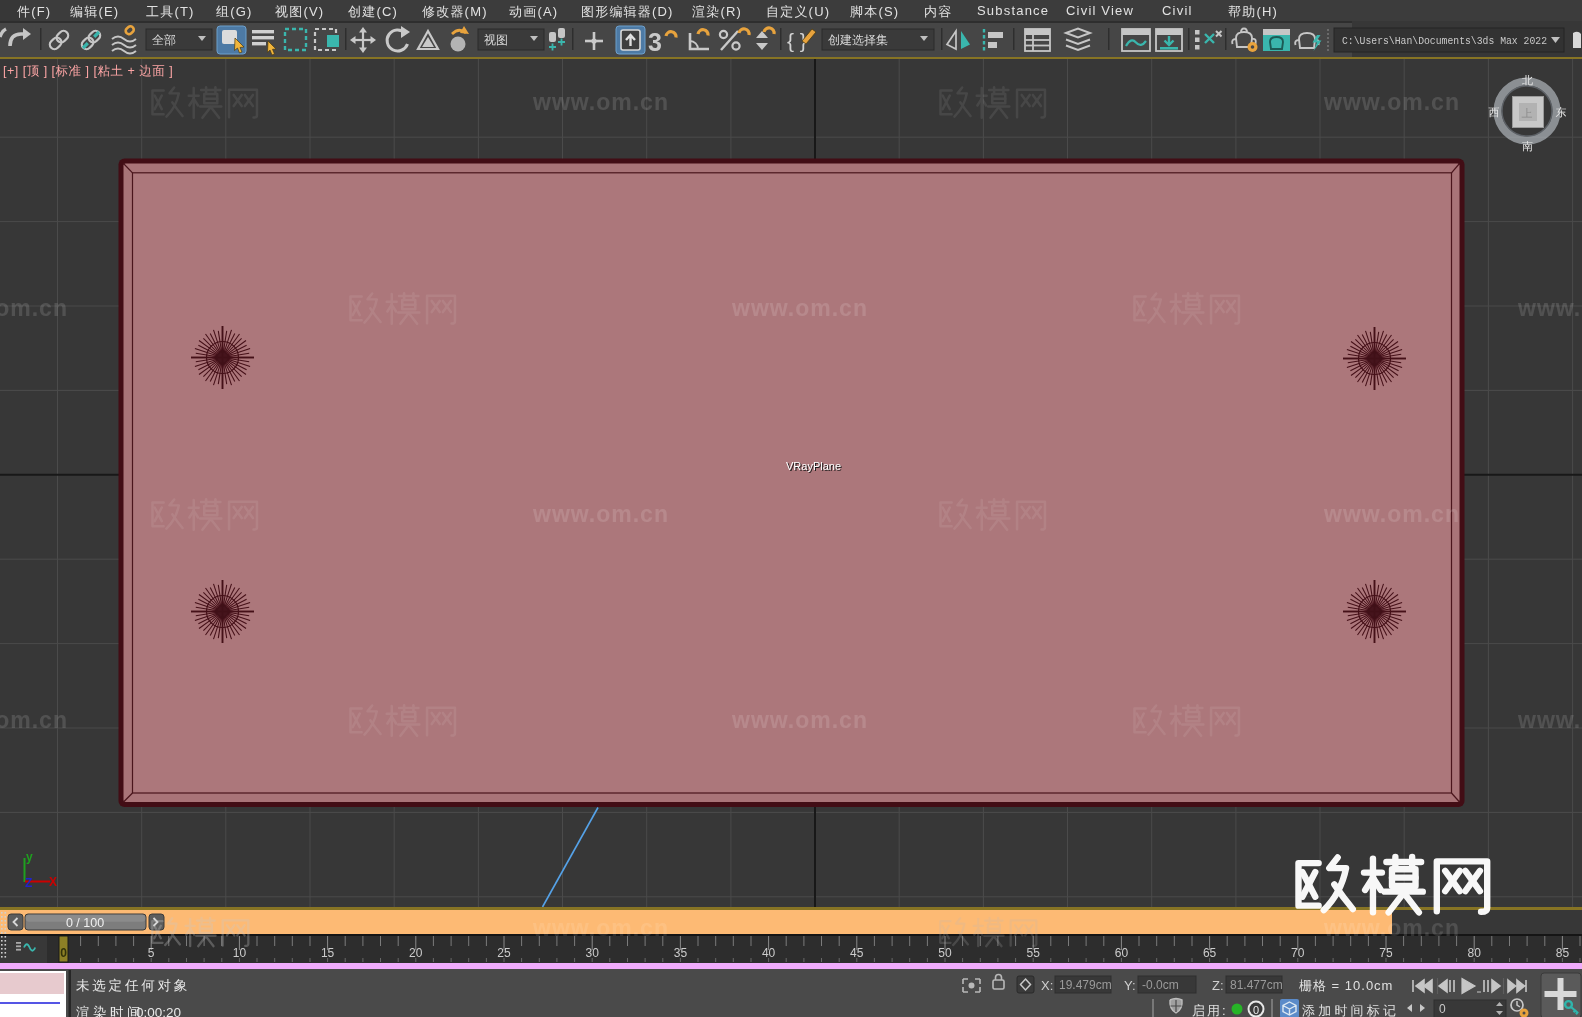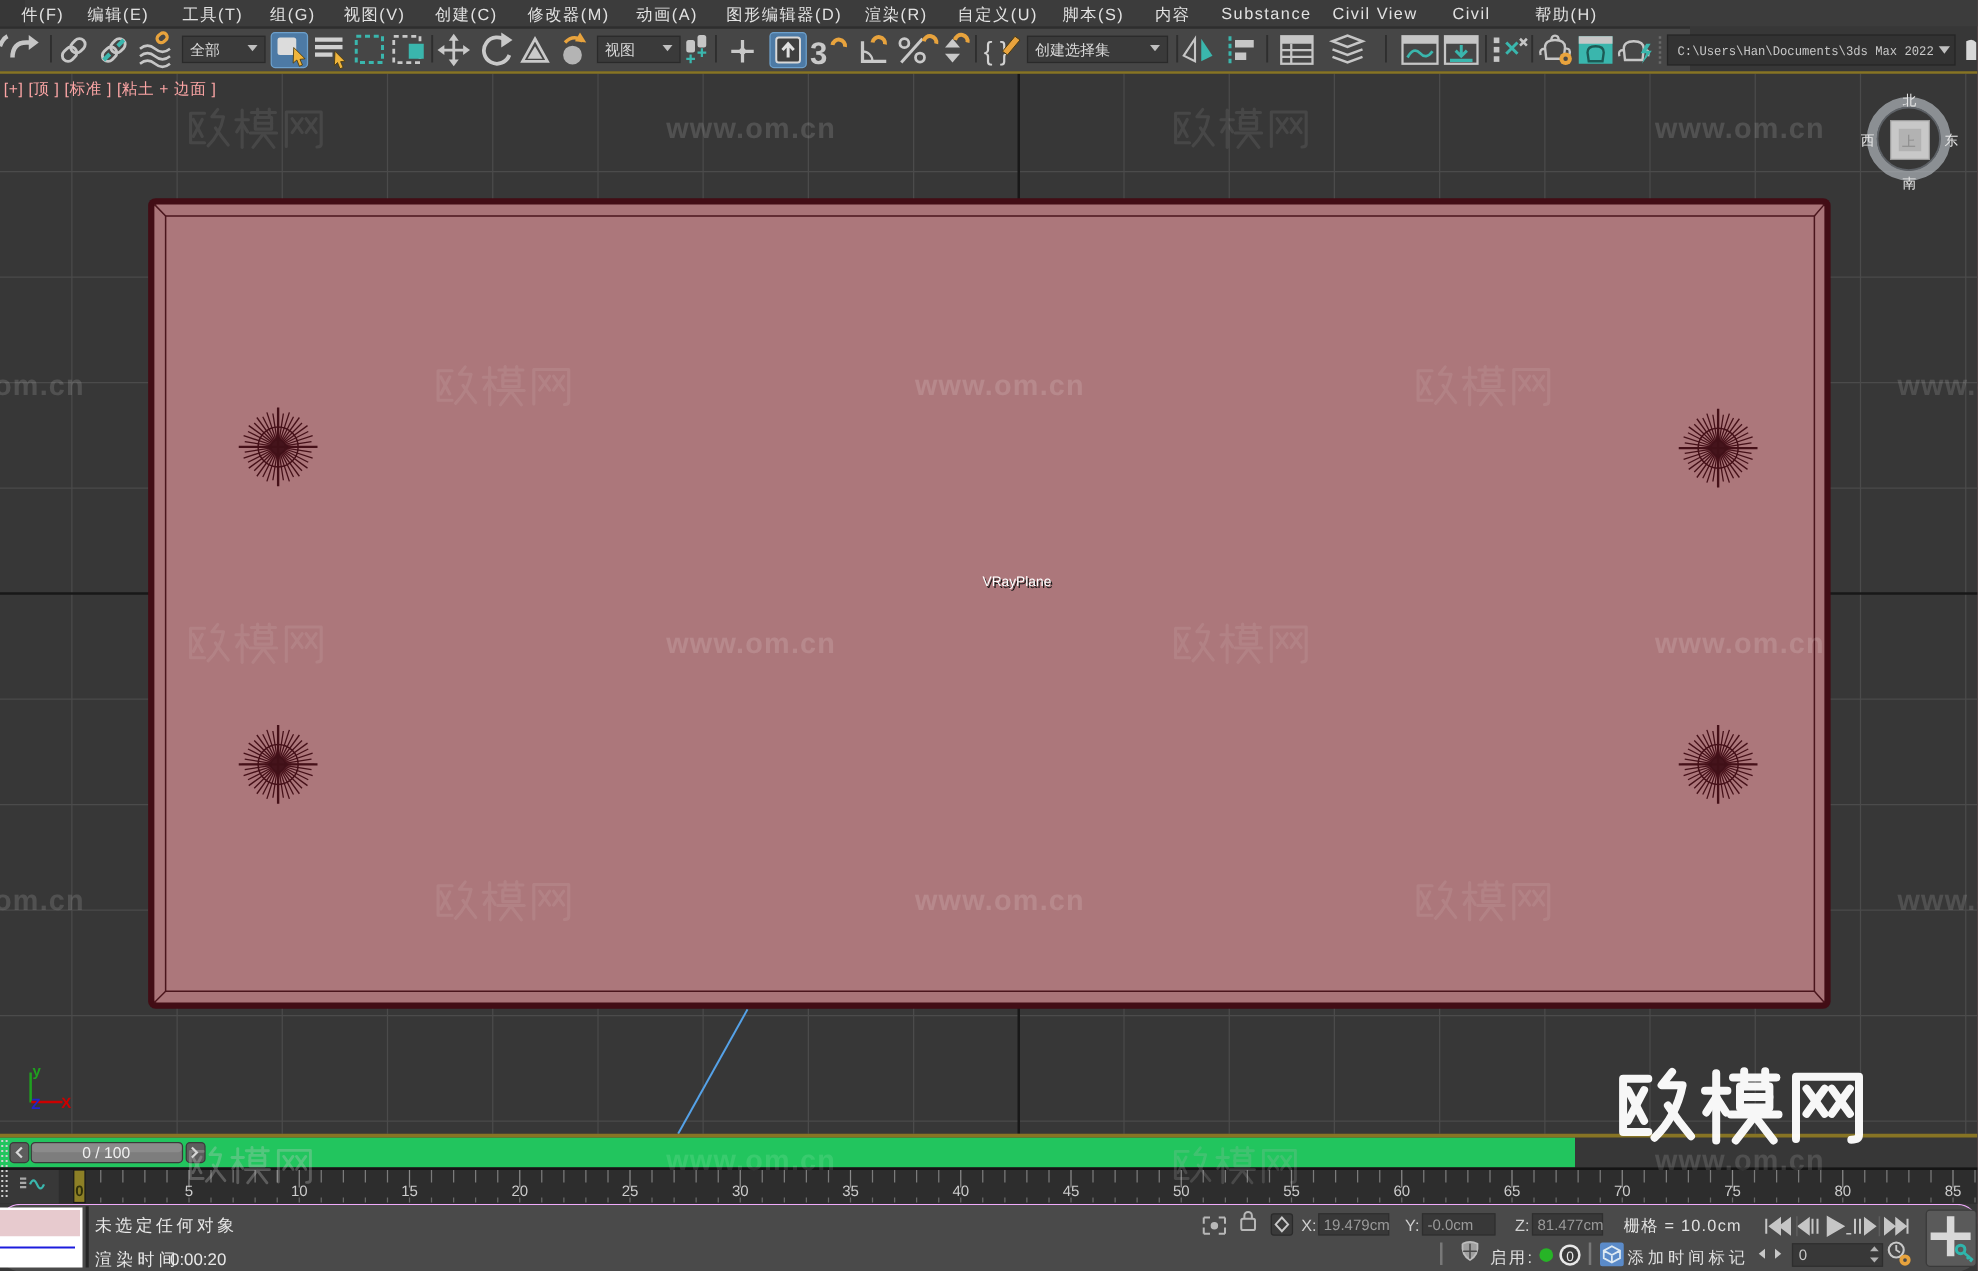--- a/index.html
+++ b/index.html
@@ -5,23 +5,23 @@
   font-family:"Liberation Sans", sans-serif; }
 #root { position:relative; width:1582px; height:1017px; }
 .abs { position:absolute; }
 #menubar { left:0; top:0; width:1582px; height:21px; background:#3c3c3c; z-index:30;margin-left:20px; }
 #menubar span { position:absolute; top:3px; font-size:13px; color:#e2e2e2; white-space:nowrap; letter-spacing:1.2px; }
 #toolbar { left:0; top:21px; width:1352px; height:36px; background:#464646;
   border-top:2px solid #2e2e2e; z-index:30; }
 #oliveTop { left:0; top:57px; width:1582px; height:2px; background:#877424; z-index:31; }
 #oliveBot { left:0; top:907px; width:1582px; height:2.5px; background:#877424; z-index:31; }
 #vplabel { left:3px; top:63px; font-size:12.5px; color:#fca5a5; z-index:12; letter-spacing:0.5px; }
-#trackrow { left:0; top:909.5px; width:1260px; height:24.5px; background:#22c55e; z-index:25; }
+#trackrow { left:0; top:909.5px; width:1392px; height:24.5px; background:#fdba74; z-index:25; }
 #rulerrow { left:0; top:934px; width:1582px; height:29px; background:#2d2d2d; border-top:2px solid #151515; z-index:25; }
-#statusrow { left:0; top:963px; width:1582px; height:54px; background:#4a4a4a; border-top:1px solid #f0abfc; z-index:25;border-radius:16px; }
+#statusrow { left:0; top:963px; width:1582px; height:54px; background:#4a4a4a; border-top:6px solid #f0abfc; z-index:25; }
 #bigwm { z-index:40; }
 </style></head>
 <body>
 <div id="root">
 
 <div id="menubar" class="abs">
       <span style="left:-3px">件(F)</span>
       <span style="left:50px">编辑(E)</span>
       <span style="left:126px">工具(T)</span>
       <span style="left:196px">组(G)</span>

